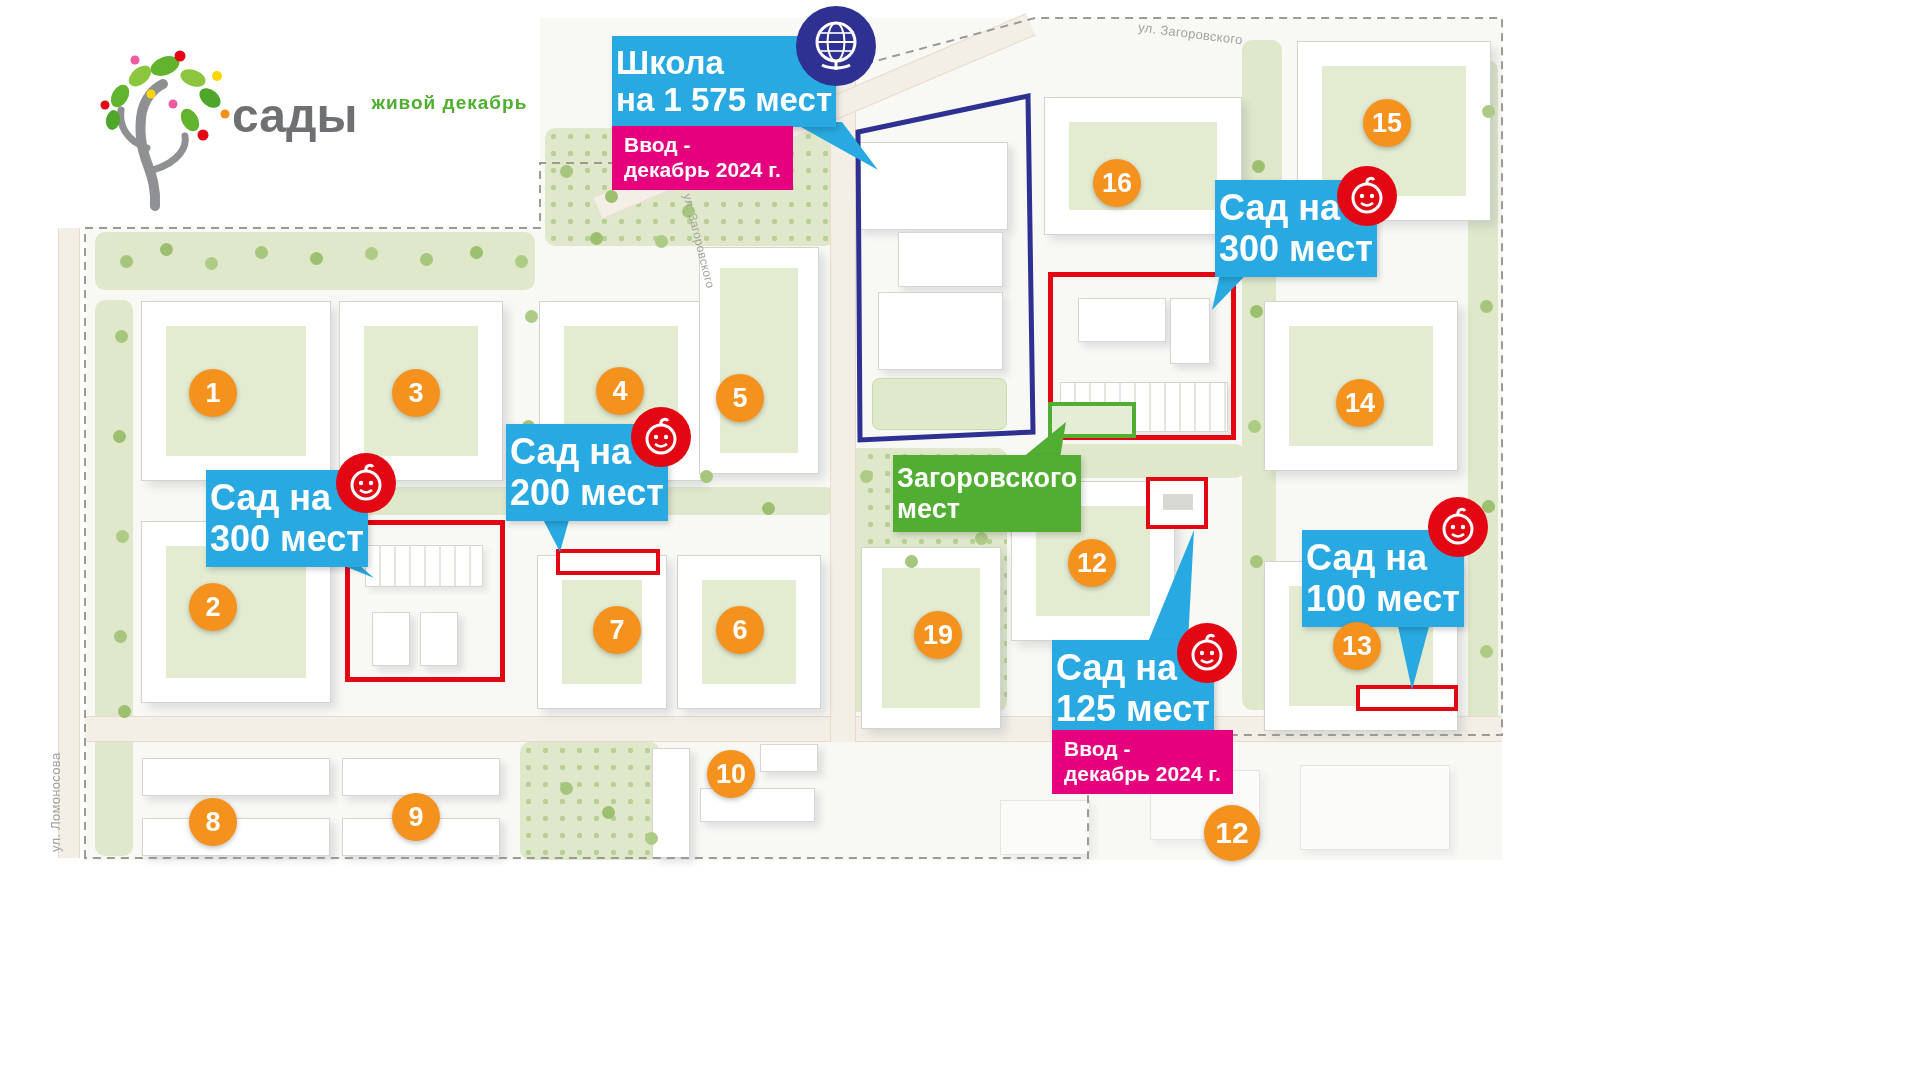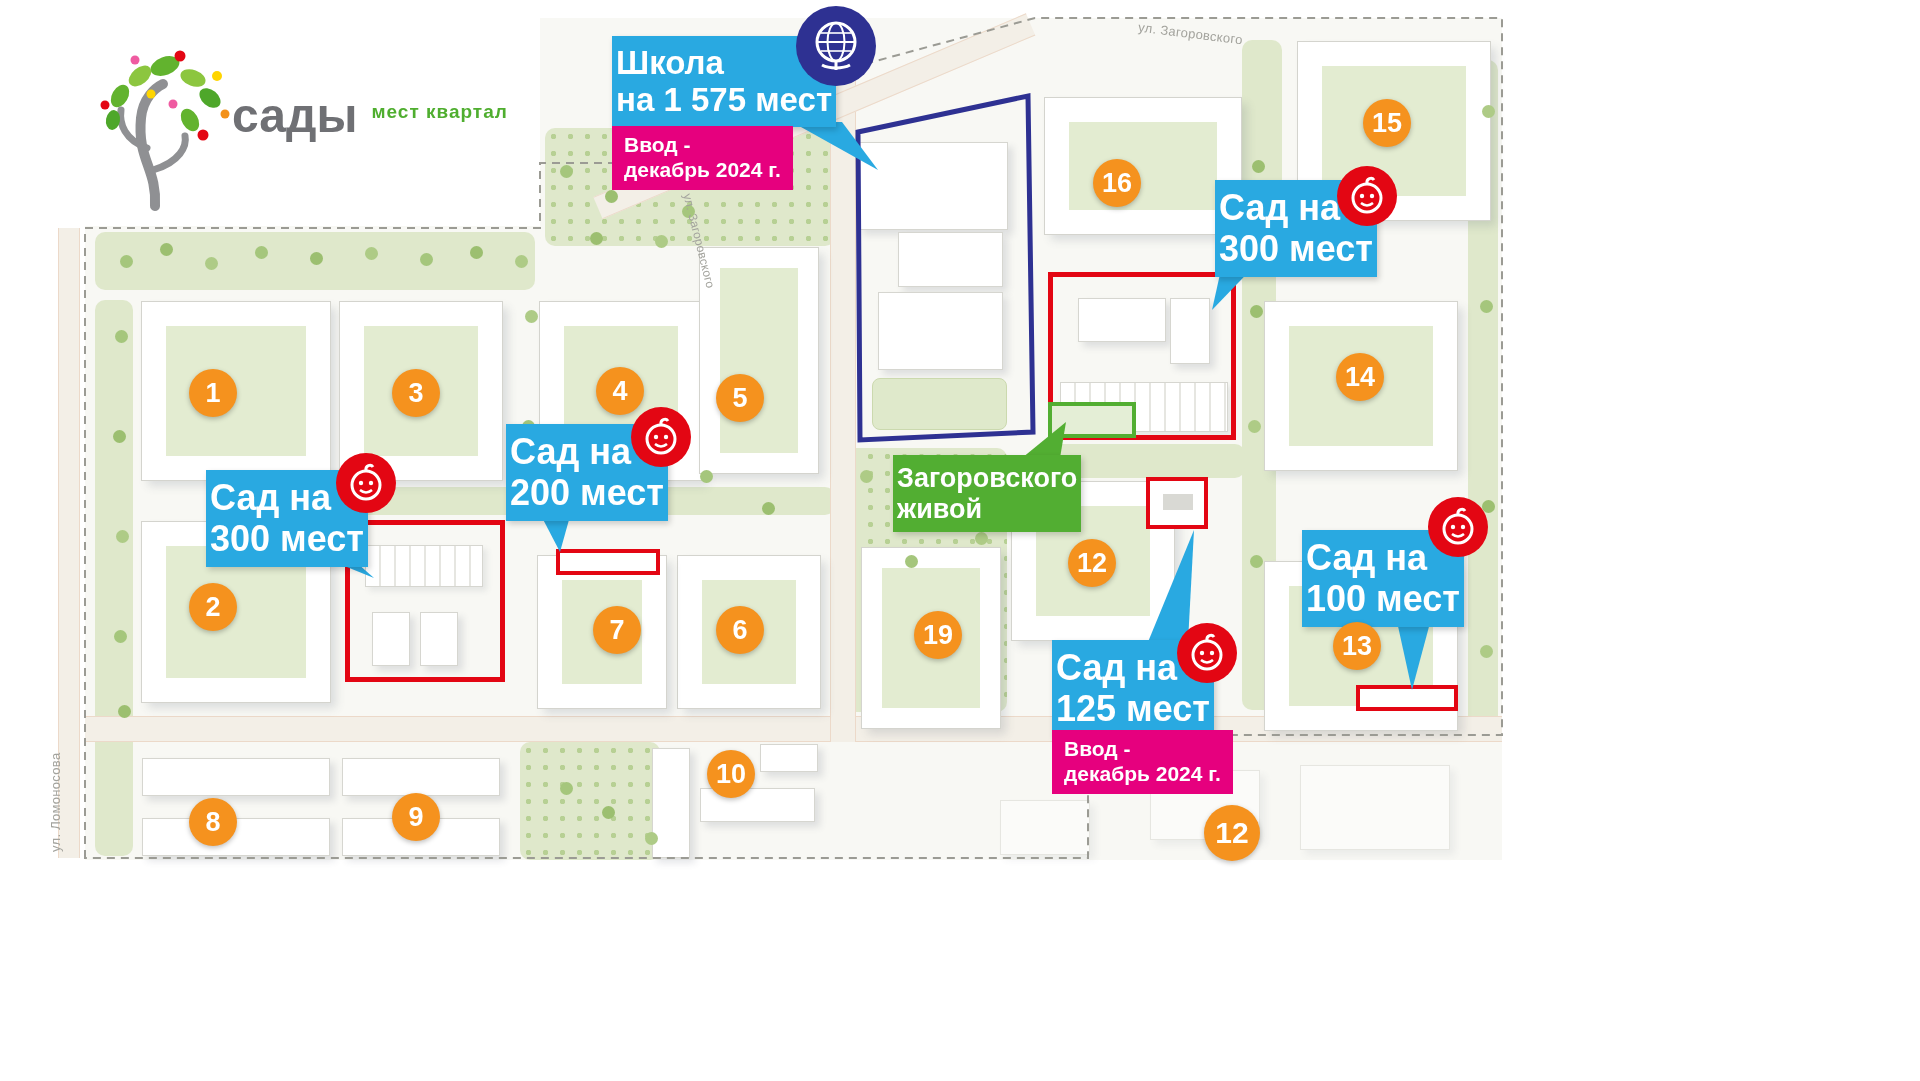--- a/index.html
+++ b/index.html
@@ -51,21 +51,21 @@
   .badge-m {
     white-space: nowrap; font-weight: 700; color: #ffffff;
     background: #e6007e; padding: 7px 12px; font-size: 21px;
     line-height: 1.18; z-index: 25;
   }
   .street { color: #a3a39d; font-size: 13px; z-index: 8; white-space: nowrap; letter-spacing: .3px; }
   .overlay { z-index: 15; pointer-events: none; }
   .icon { z-index: 28; }
   .logo-text { z-index: 40; }
   .logo-title { font-size: 48px; font-weight: 700; color: #6f7074; line-height: .98; }
-  .logo-row { display: flex; align-items: center; }
+  .logo-row { display: flex; align-items: flex-start; }
   .tagline { color: #4fae2f; font-size: 19px; font-weight: 700; letter-spacing: 1px; margin-left: 14px; margin-bottom: 7px; }
   .legend-label { font-size: 37px; font-weight: 700; color: #3a3a39; z-index: 30; }
   .trees { width: 13px; height: 13px; border-radius: 50%; z-index: 7;
     box-shadow:
       120px 255px 0 0 #a5c67c, 160px 243px 0 0 #9cbf70, 205px 257px 0 0 #aecb86,
       255px 246px 0 0 #a5c67c, 310px 252px 0 0 #9cbf70, 365px 247px 0 0 #aecb86,
       420px 253px 0 0 #a5c67c, 470px 246px 0 0 #9cbf70, 515px 255px 0 0 #aecb86,
       560px 165px 0 0 #a5c67c, 605px 190px 0 0 #9cbf70, 645px 152px 0 0 #aecb86,
       682px 205px 0 0 #a5c67c, 590px 232px 0 0 #9cbf70, 655px 235px 0 0 #aecb86,
       115px 330px 0 0 #a5c67c, 113px 430px 0 0 #9cbf70, 116px 530px 0 0 #aecb86,
@@ -204,21 +204,21 @@
     <div>Сад на</div>
     <div>125 мест</div>
   </div>
   <div class="abs badge-m" style="left:1052px;top:730px">
     <div>Ввод -</div>
     <div>декабрь 2024 г.</div>
   </div>
 
   <div class="abs callout greenbox" style="left:893px;top:455px">
     <div>Загоровского</div>
-    <div>живой</div>
+    <div>мест</div>
   </div>
 
   <svg class="abs icon" style="left:794px;top:4px" width="84" height="84" viewBox="0 0 84 84">
     <circle cx="42" cy="42" r="40" fill="#2e3192"></circle>
     <circle cx="42" cy="38" r="19" fill="none" stroke="#ffffff" stroke-width="3"></circle>
     <ellipse cx="42" cy="38" rx="8.5" ry="19" fill="none" stroke="#ffffff" stroke-width="2"></ellipse>
     <line x1="24" y1="38" x2="60" y2="38" stroke="#ffffff" stroke-width="2"></line>
     <line x1="27" y1="29" x2="57" y2="29" stroke="#ffffff" stroke-width="1.6"></line>
     <line x1="27" y1="47" x2="57" y2="47" stroke="#ffffff" stroke-width="1.6"></line>
     <path d="M28,61 a18,8 0 0 0 28,0" fill="none" stroke="#ffffff" stroke-width="3"></path>
@@ -272,21 +272,21 @@
   <div class="abs numb" style="left:596px;top:367px">4</div>
   <div class="abs numb" style="left:716px;top:374px">5</div>
   <div class="abs numb" style="left:716px;top:606px">6</div>
   <div class="abs numb" style="left:593px;top:606px">7</div>
   <div class="abs numb" style="left:189px;top:798px">8</div>
   <div class="abs numb" style="left:392px;top:793px">9</div>
   <div class="abs numb" style="left:707px;top:750px">10</div>
   <div class="abs numb" style="left:914px;top:611px">19</div>
   <div class="abs numb" style="left:1068px;top:539px">12</div>
   <div class="abs numb" style="left:1333px;top:622px">13</div>
-  <div class="abs numb" style="left:1336px;top:353px">14</div>
+  <div class="abs numb" style="left:1336px;top:379px">14</div>
   <div class="abs numb" style="left:1363px;top:99px">15</div>
   <div class="abs numb" style="left:1093px;top:159px">16</div>
 
   <svg class="abs" style="left:85px;top:48px;z-index:40" width="150" height="165" viewBox="0 0 150 165">
     <path d="M70,158 C72,120 52,112 56,70 C58,50 70,40 78,36" stroke="#8f9093" stroke-width="10" fill="none" stroke-linecap="round"></path>
     <path d="M62,100 C40,92 34,76 36,62" stroke="#8f9093" stroke-width="7" fill="none" stroke-linecap="round"></path>
     <path d="M68,122 C95,114 102,98 100,88" stroke="#8f9093" stroke-width="7" fill="none" stroke-linecap="round"></path>
     <ellipse cx="80" cy="18" rx="15" ry="9" fill="#62b32e" transform="rotate(-20 80 18)"></ellipse>
     <ellipse cx="108" cy="30" rx="13" ry="8" fill="#8cc63f" transform="rotate(20 108 30)"></ellipse>
     <ellipse cx="125" cy="50" rx="12" ry="8" fill="#4ea72a" transform="rotate(40 125 50)"></ellipse>
@@ -299,19 +299,19 @@
     <circle cx="50" cy="12" r="4.5" fill="#ef5ba1"></circle>
     <circle cx="20" cy="57" r="4.5" fill="#e30613"></circle>
     <circle cx="118" cy="87" r="5.5" fill="#e30613"></circle>
     <circle cx="66" cy="46" r="4.5" fill="#ffd500"></circle>
     <circle cx="88" cy="56" r="4.5" fill="#ef5ba1"></circle>
     <circle cx="140" cy="66" r="4.5" fill="#f39119"></circle>
   </svg>
   <div class="abs logo-text" style="left:232px;top:92px">
     <div class="logo-row">
       <div class="logo-title">сады</div>
-      <div class="tagline">мест квартал</div>
+      <div class="tagline">живой декабрь</div>
     </div>
   </div>
 
   <div class="abs numb" style="left:1204px;top:805px;width:56px;height:56px;font-size:30px">12</div>
 
 </div>
 
 </body></html>

